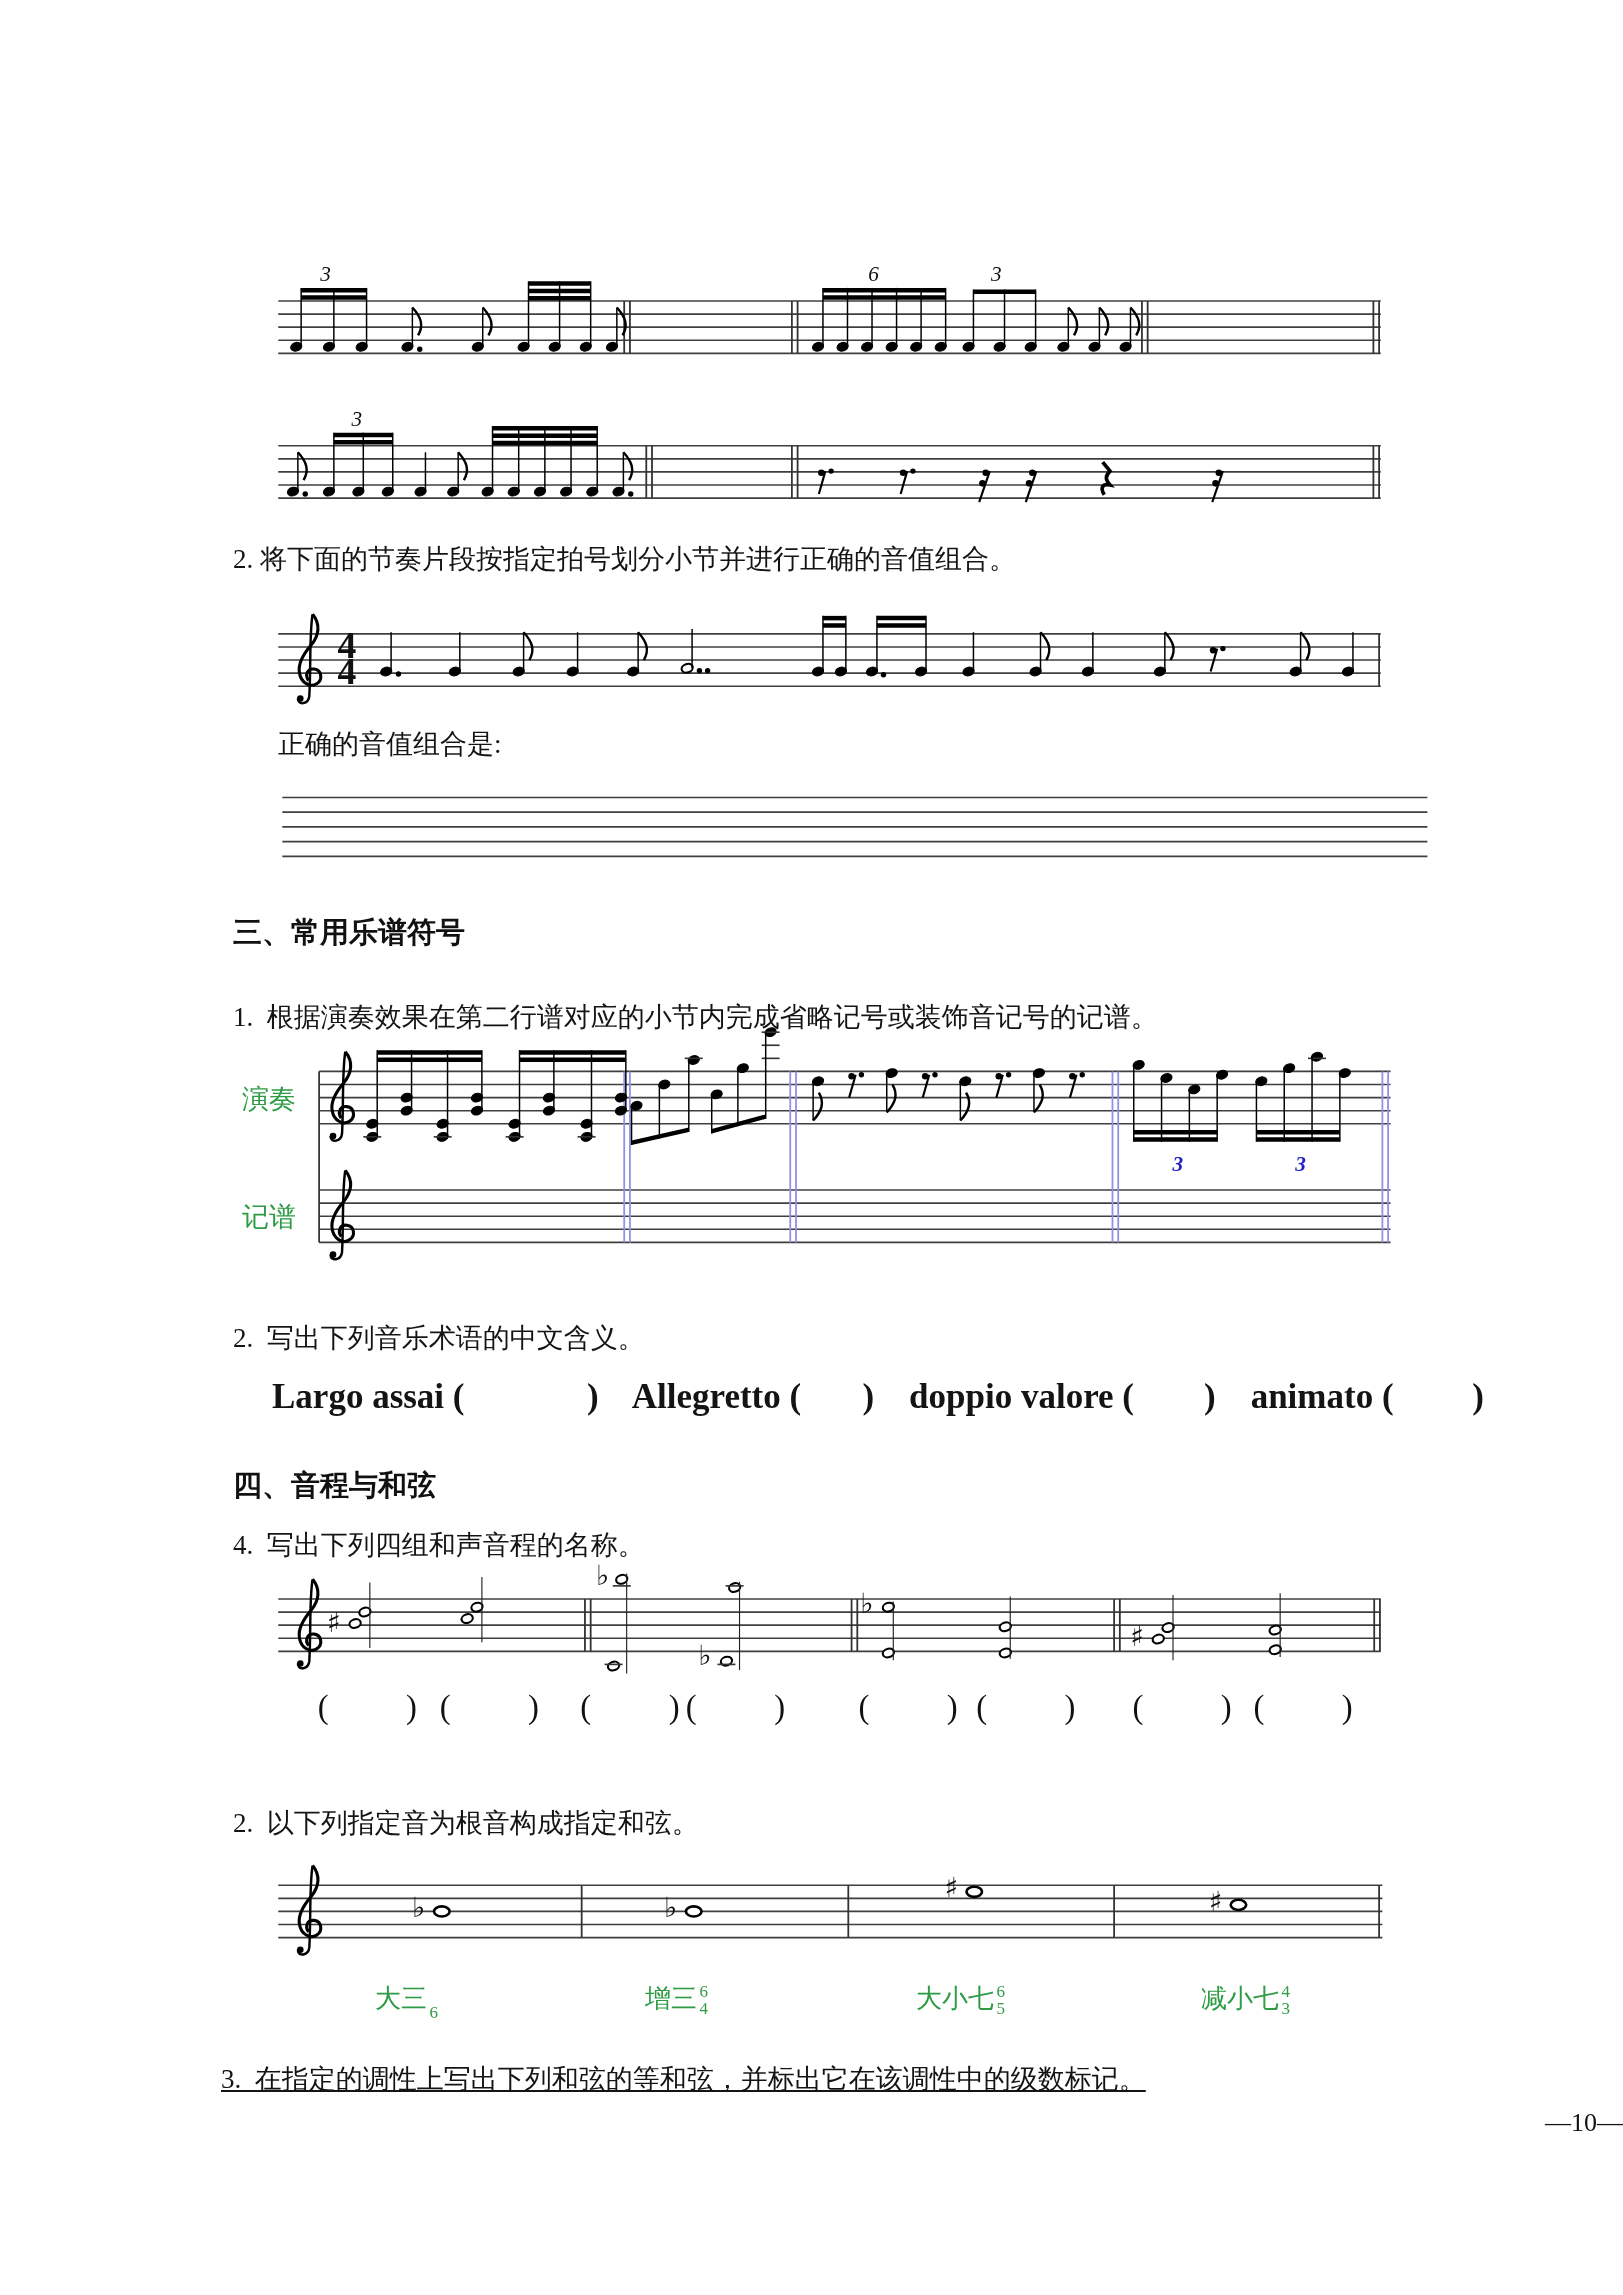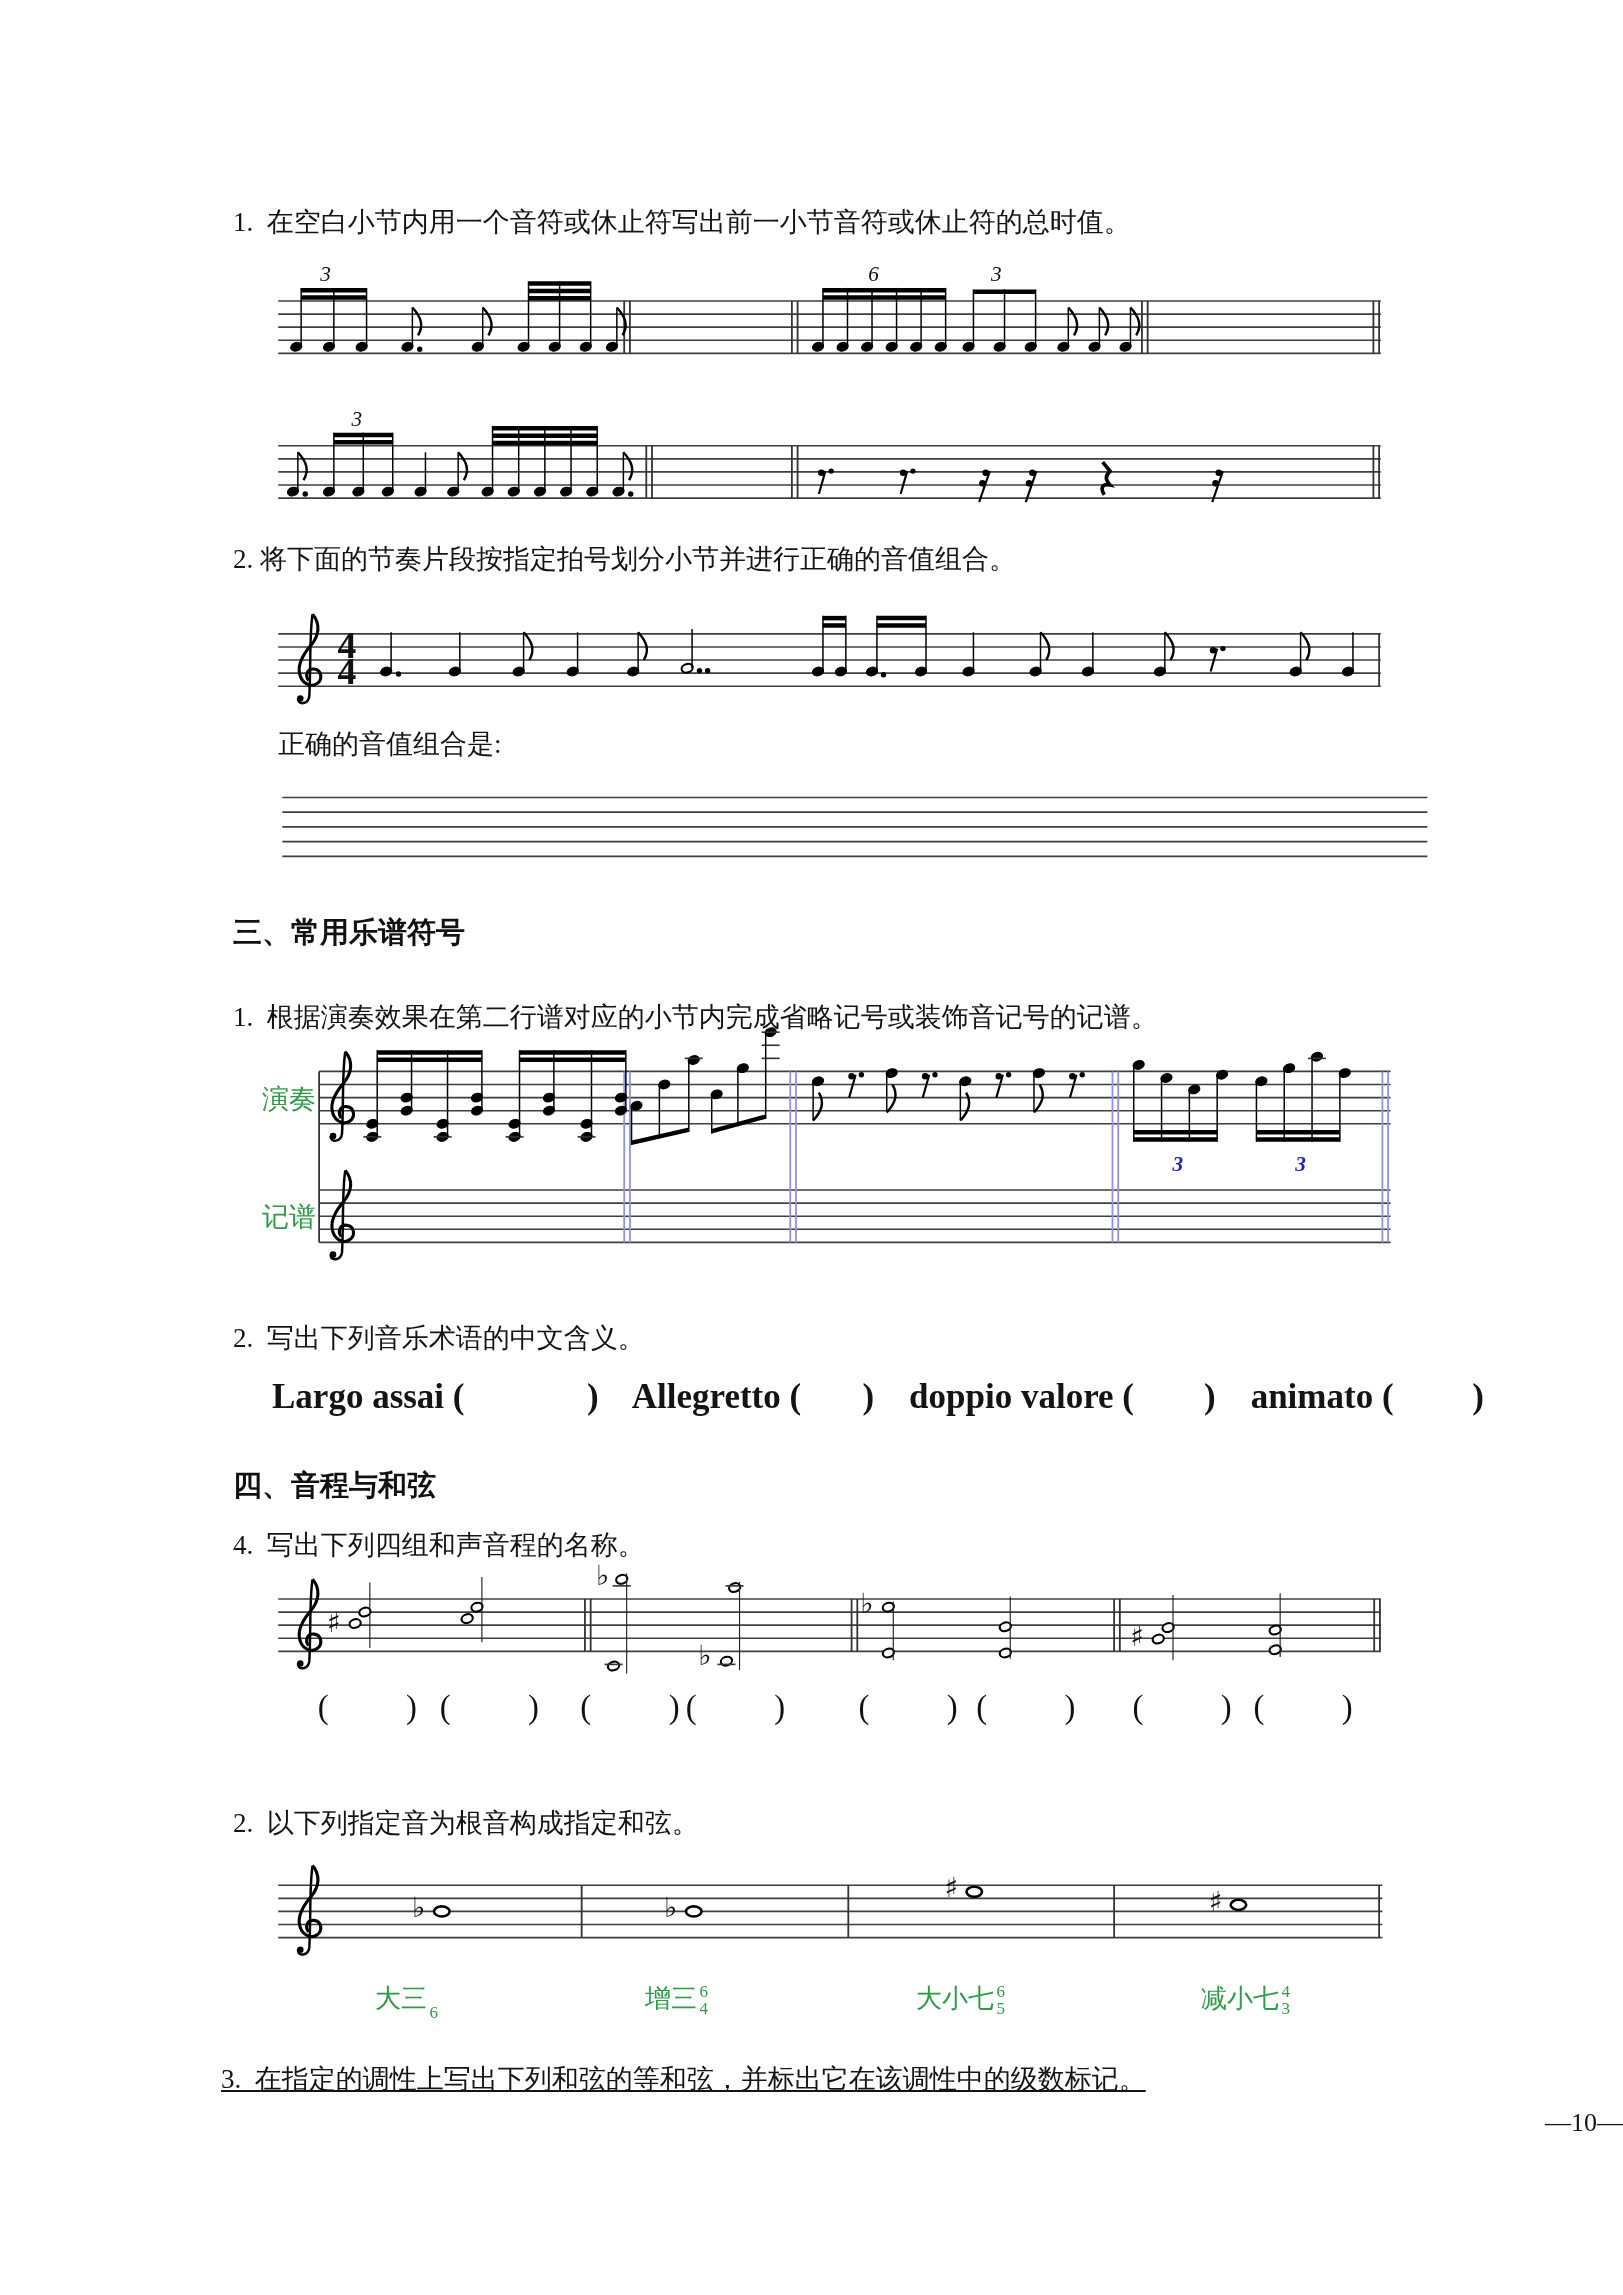--- a/index.html
+++ b/index.html
@@ -1,21 +1,21 @@
 <!DOCTYPE html>
 <html style="--green: #2E9B45;font-size:13px"><head>
 <meta charset="utf-8">
 <style>
   html,body{margin:0;padding:0;background:#888;}
   .page{position:relative;width:1623px;height:2295px;background:#ffffff;margin:0 auto;overflow:hidden;
         font-family:"Liberation Serif",serif;}
   .t{position:absolute;font-size:27px;color:#141414;white-space:pre;line-height:1.2;}
   .h{font-family:"Liberation Sans",sans-serif;font-weight:bold;font-size:29px;color:#111;}
   .terms{font-weight:bold;font-size:35px;}
-  .stafflabel{color:var(--green,#2E9B45);font-size:27px;margin-left:20px;}
+  .stafflabel{color:var(--green,#2E9B45);font-size:27px;}
   .pageno{width:100%;text-align:right;font-size:26px;}
   .chord-label{position:absolute;color:var(--green,#2E9B45);font-size:26px;display:flex;align-items:center;gap:2.5px;}
   .chord-label .figcol{display:inline-flex;flex-direction:column;font-size:17px;line-height:0.95;transform:translateY(1.6px);}
   .chord-label .figsub{font-size:17px;align-self:flex-end;transform:translateY(6.5px);}
   svg#score{position:absolute;left:0;top:0;}
 </style>
 </head>
 <body>
 
 <div class="page">
@@ -437,21 +437,20 @@
         <text x="1164" y="2100" font-size="40" text-anchor="middle" font-family="&quot;Liberation Serif&quot;,serif" fill="#111">)</text>
         <text x="1200" y="2100" font-size="40" text-anchor="middle" font-family="&quot;Liberation Serif&quot;,serif" fill="#111">(</text>
         <text x="1308" y="2100" font-size="40" text-anchor="middle" font-family="&quot;Liberation Serif&quot;,serif" fill="#111">)</text>
         <text x="1391" y="2100" font-size="40" text-anchor="middle" font-family="&quot;Liberation Serif&quot;,serif" fill="#111">(</text>
         <text x="1499" y="2100" font-size="40" text-anchor="middle" font-family="&quot;Liberation Serif&quot;,serif" fill="#111">)</text>
         <text x="1539" y="2100" font-size="40" text-anchor="middle" font-family="&quot;Liberation Serif&quot;,serif" fill="#111">(</text>
         <text x="1647" y="2100" font-size="40" text-anchor="middle" font-family="&quot;Liberation Serif&quot;,serif" fill="#111">)</text>
       </g>
     </svg>
 
-  <div class="t" style="left:233px;top:206px;">1.  在空白小节内用一个音符或休止符写出前一小节音符或休止符的总时值。</div>
   <div class="t" style="left:233px;top:543px;">2. 将下面的节奏片段按指定拍号划分小节并进行正确的音值组合。</div>
   <div class="t" style="left:270px;top:728px;margin-left:8px;">正确的音值组合是:</div>
   <div class="t h" style="left:233px;top:915px;">三、常用乐谱符号</div>
   <div class="t" style="left:233px;top:1001px;">1.  根据演奏效果在第二行谱对应的小节内完成省略记号或装饰音记号的记谱。</div>
   <div class="t stafflabel" style="left:242px;top:1083px;">演奏</div>
   <div class="t stafflabel" style="left:242px;top:1201px;">记谱</div>
   <div class="t" style="left:233px;top:1322px;">2.  写出下列音乐术语的中文含义。</div>
   <div class="t terms" style="left:272px;top:1376px;">Largo assai (              )    Allegretto (       )    doppio valore (        )    animato (         )</div>
   <div class="t h" style="left:233px;top:1468px;">四、音程与和弦</div>
   <div class="t" style="left:233px;top:1529px;">4.  写出下列四组和声音程的名称。</div>

